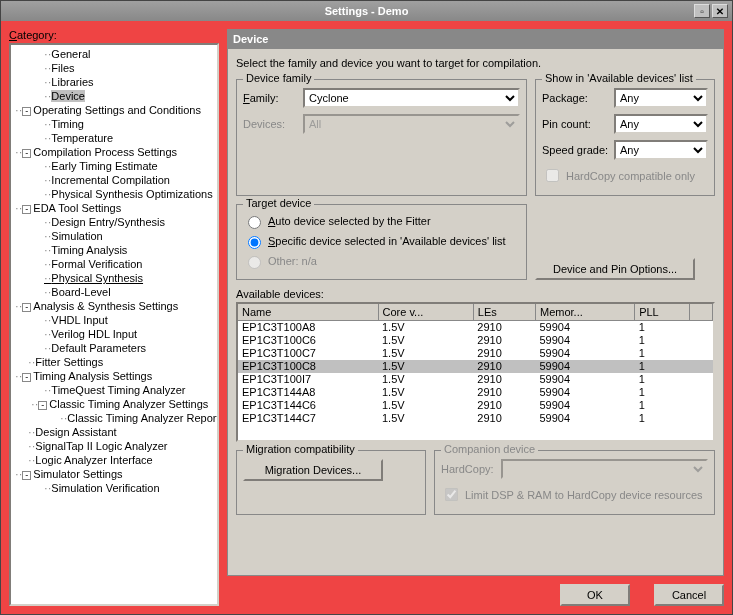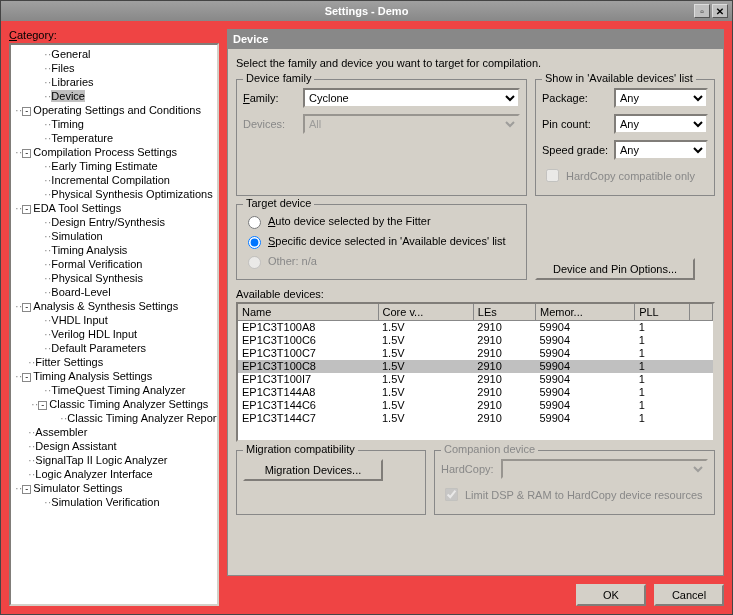--- a/index.html
+++ b/index.html
@@ -32,21 +32,21 @@
 select:disabled { background: #d4d0c8; color: #888; }
 .radio-row, .check-row { display: flex; align-items: center; margin-bottom: 4px; gap: 4px; }
 .check-row.disabled { color: #888; }
 .btn { border: 2px outset #d4d0c8; background: #d4d0c8; padding: 3px 10px; cursor: pointer; }
 .btn.wide { width: 160px; text-align: center; }
 .table-container { border: 2px inset #d4d0c8; background: #fff; height: 140px; overflow-y: scroll; }
 table { border-collapse: collapse; width: 100%; }
 th { background: #d4d0c8; border: 1px solid #888; border-top: none; border-left: none; text-align: left; padding: 2px 4px; font-weight: normal; position: sticky; top: 0; }
 td { padding: 0 4px; line-height: 13px; }
 tr.selected td { background: #c0c0c0; }
-.bottom-buttons { display: flex; justify-content: flex-end; gap: 8px; padding-top: 8px; }
+.bottom-buttons { display: flex; justify-content: flex-end; gap: 24px; padding-top: 8px; }
 .bottom-buttons .btn { width: 70px; text-align: center; }
 .underline-first::first-letter { text-decoration: underline; }
 .disabled-text { color: #888; }
 .migration-row { display: flex; gap: 8px; }
 </style>
 </head>
 <body>
 
 <div class="window">
   <div class="titlebar">
@@ -68,32 +68,31 @@
           <div class="tree-item" style="padding-left: 33px;"><span class="tree-connector">··</span><span class="tlabel">Temperature</span></div>
           <div class="tree-item" style="padding-left: 4px;"><span class="tree-connector">··</span><span class="tree-toggle">-</span><span class="tlabel">Compilation Process Settings</span></div>
           <div class="tree-item" style="padding-left: 33px;"><span class="tree-connector">··</span><span class="tlabel">Early Timing Estimate</span></div>
           <div class="tree-item" style="padding-left: 33px;"><span class="tree-connector">··</span><span class="tlabel">Incremental Compilation</span></div>
           <div class="tree-item" style="padding-left: 33px;"><span class="tree-connector">··</span><span class="tlabel">Physical Synthesis Optimizations</span></div>
           <div class="tree-item" style="padding-left: 4px;"><span class="tree-connector">··</span><span class="tree-toggle">-</span><span class="tlabel">EDA Tool Settings</span></div>
           <div class="tree-item" style="padding-left: 33px;"><span class="tree-connector">··</span><span class="tlabel">Design Entry/Synthesis</span></div>
           <div class="tree-item" style="padding-left: 33px;"><span class="tree-connector">··</span><span class="tlabel">Simulation</span></div>
           <div class="tree-item" style="padding-left: 33px;"><span class="tree-connector">··</span><span class="tlabel">Timing Analysis</span></div>
           <div class="tree-item" style="padding-left: 33px;"><span class="tree-connector">··</span><span class="tlabel">Formal Verification</span></div>
-          <div class="tree-item" style="padding-left: 33px;"><span class="tree-connector">··</span><span class="tlabel">Physical Synthesis</span></div>
+          <div class="tree-item" style="padding-left: 33px; text-decoration: underline;"><span class="tree-connector">··</span><span class="tlabel">Physical Synthesis</span></div>
           <div class="tree-item" style="padding-left: 33px;"><span class="tree-connector">··</span><span class="tlabel">Board-Level</span></div>
           <div class="tree-item" style="padding-left: 4px;"><span class="tree-connector">··</span><span class="tree-toggle">-</span><span class="tlabel">Analysis &amp; Synthesis Settings</span></div>
           <div class="tree-item" style="padding-left: 33px;"><span class="tree-connector">··</span><span class="tlabel">VHDL Input</span></div>
           <div class="tree-item" style="padding-left: 33px;"><span class="tree-connector">··</span><span class="tlabel">Verilog HDL Input</span></div>
           <div class="tree-item" style="padding-left: 33px;"><span class="tree-connector">··</span><span class="tlabel">Default Parameters</span></div>
           <div class="tree-item" style="padding-left: 17px;"><span class="tree-connector">··</span><span class="tlabel">Fitter Settings</span></div>
           <div class="tree-item" style="padding-left: 4px;"><span class="tree-connector">··</span><span class="tree-toggle">-</span><span class="tlabel">Timing Analysis Settings</span></div>
           <div class="tree-item" style="padding-left: 33px;"><span class="tree-connector">··</span><span class="tlabel">TimeQuest Timing Analyzer</span></div>
           <div class="tree-item" style="padding-left: 20px;"><span class="tree-connector">··</span><span class="tree-toggle">-</span><span class="tlabel">Classic Timing Analyzer Settings</span></div>
           <div class="tree-item" style="padding-left: 49px;"><span class="tree-connector">··</span><span class="tlabel">Classic Timing Analyzer Reporting</span></div>
-          <div class="tree-item" style="padding-left: 17px;"><span class="tree-connector">··</span><span class="tlabel">Assembler</span></div>
           <div class="tree-item" style="padding-left: 17px;"><span class="tree-connector">··</span><span class="tlabel">Design Assistant</span></div>
           <div class="tree-item" style="padding-left: 17px;"><span class="tree-connector">··</span><span class="tlabel">SignalTap II Logic Analyzer</span></div>
           <div class="tree-item" style="padding-left: 17px;"><span class="tree-connector">··</span><span class="tlabel">Logic Analyzer Interface</span></div>
           <div class="tree-item" style="padding-left: 4px;"><span class="tree-connector">··</span><span class="tree-toggle">-</span><span class="tlabel">Simulator Settings</span></div>
           <div class="tree-item" style="padding-left: 33px;"><span class="tree-connector">··</span><span class="tlabel">Simulation Verification</span></div>
         </div>
     </div>
     <div class="right-col">
       <div class="panel-header">Device</div>
       <div class="panel-body">

